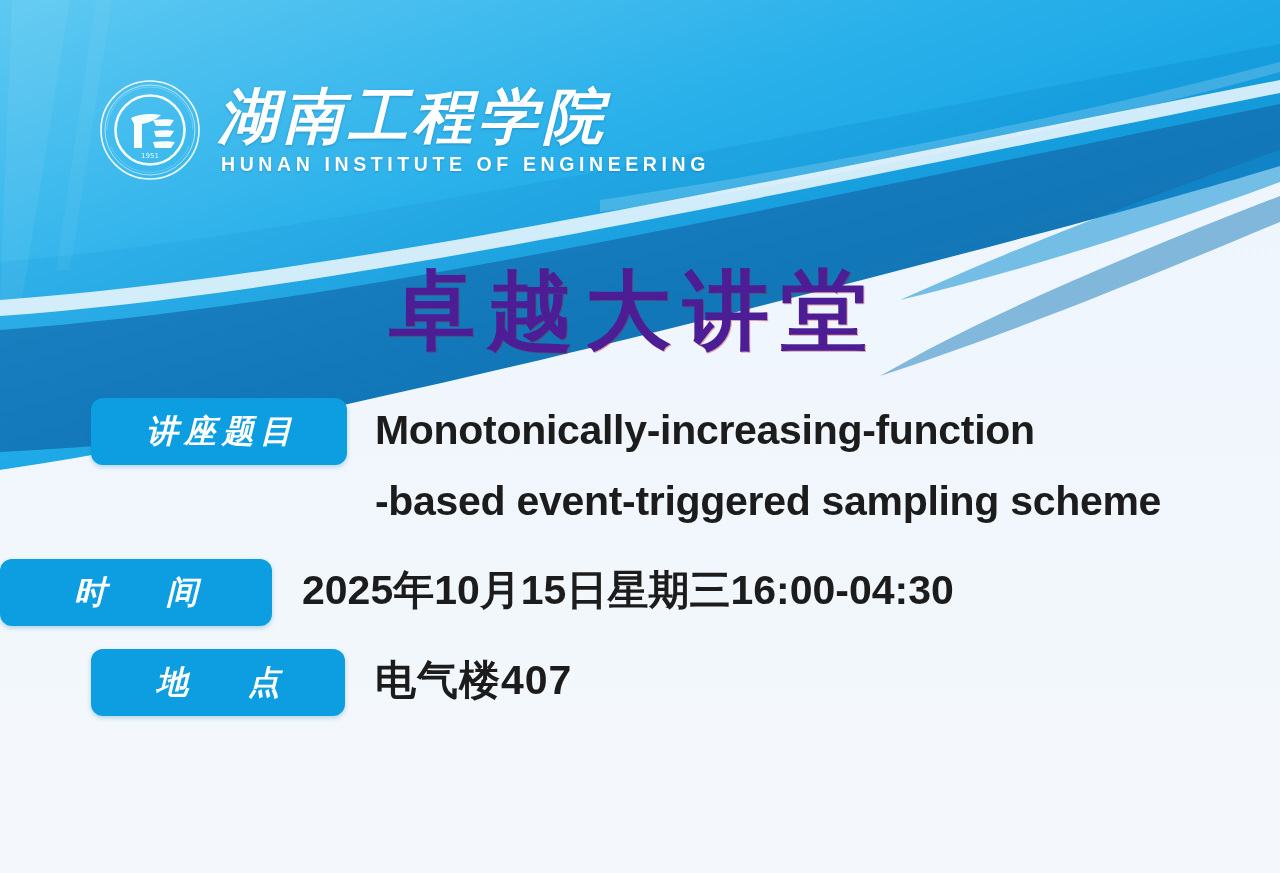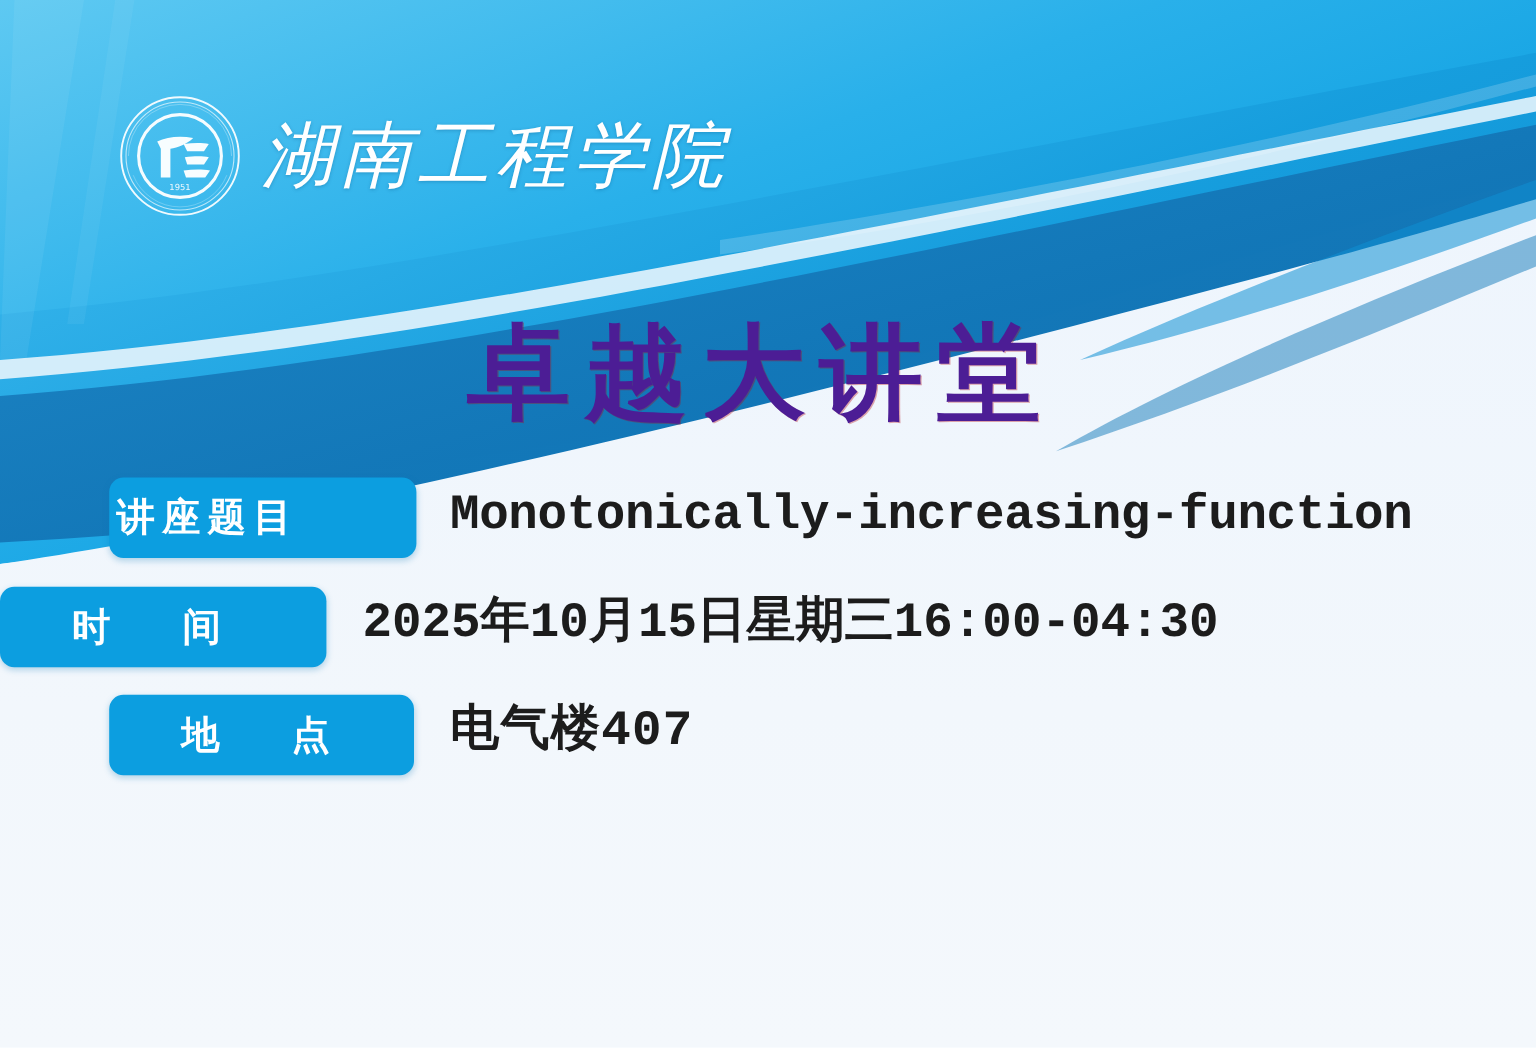--- a/index.html
+++ b/index.html
@@ -46,21 +46,21 @@
   .brand-text {
     display: flex;
     flex-direction: column;
     justify-content: center;
     margin-top: 2px;
   }
   .brand-cn {
     font-family: "Liberation Serif", "DejaVu Serif", serif;
     font-size: 60px;
     line-height: 1.06;
-    font-weight: normal;
+    font-weight: bold;
     font-style: italic;
     color: #ffffff;
     letter-spacing: 5px;
     white-space: nowrap;
     text-shadow: 0 1px 3px rgba(8,70,120,0.30);
   }
   .brand-en {
     font-size: 19.5px;
     font-weight: bold;
     color: #ffffff;
@@ -106,29 +106,31 @@
     align-items: flex-start;
   }
   .label-chip {
     flex: 0 0 auto;
     background: #0c9ee0;
     border-radius: 12px;
     color: #ffffff;
     font-weight: bold;
     font-size: 32px;
     line-height: 1;
+    text-align: center;
     box-sizing: border-box;
     box-shadow: 0 2px 5px rgba(10,120,180,0.28);
     white-space: nowrap;
     font-family: "DejaVu Sans", "Liberation Sans", sans-serif;
+    font-style: italic;
   }
   .row-value {
     color: #1c1c1c;
     font-weight: bold;
-    font-family: Liberation Mono, monospace;
+    font-family: Liberation Sans, sans-serif;
   }
 
   
   .row-title { margin-bottom: 0; }
   .row-title .label-chip {
     width: 256px;
     padding: 17px 0 18px 0;
     letter-spacing: 6px;
     text-indent: 6px;
     margin-left: 91px;
@@ -264,33 +266,35 @@
       <path d="M56,53 C64,52 71,52 76,53 L72,59 L58,59 Z" fill="#ffffff" opacity="0.96"></path>
       <path d="M55,64 C63,63 71,63 77,64 L73,70 L57,70 Z" fill="#ffffff" opacity="0.96"></path>
       <text x="52" y="80" text-anchor="middle" font-family="DejaVu Sans, sans-serif" font-size="7" fill="#ffffff" opacity="0.9">1951</text>
 
       <path d="M52,9 A43,43 0 0,1 95,52" fill="none" stroke="#ffffff" stroke-width="0.7" opacity="0.35"></path>
       <path d="M9,52 A43,43 0 0,1 52,9" fill="none" stroke="#ffffff" stroke-width="0.7" opacity="0.35"></path>
       <path d="M13,68 A42,42 0 0,0 91,68" fill="none" stroke="#ffffff" stroke-width="0.7" opacity="0.3"></path>
     </svg>
     <div class="brand-text">
       <div class="brand-cn">湖南工程学院</div>
+      <div class="brand-en">HUNAN INSTITUTE OF ENGINEERING</div>
     </div>
   </div>
 
   <div class="main-title">
     <span class="main-title-text">卓越大讲堂</span>
   </div>
 
   <div class="info">
 
     <div class="info-row row-title">
       <div class="label-chip">讲座题目</div>
       <div class="row-value">
         <div>Monotonically-increasing-function</div>
+        <div>-based event-triggered sampling scheme</div>
       </div>
     </div>
 
 
     <div class="info-row row-time">
       <div class="label-chip">时间</div>
       <div class="row-value">2025年10月15日星期三16:00-04:30</div>
     </div>
 
     <div class="info-row row-place">

